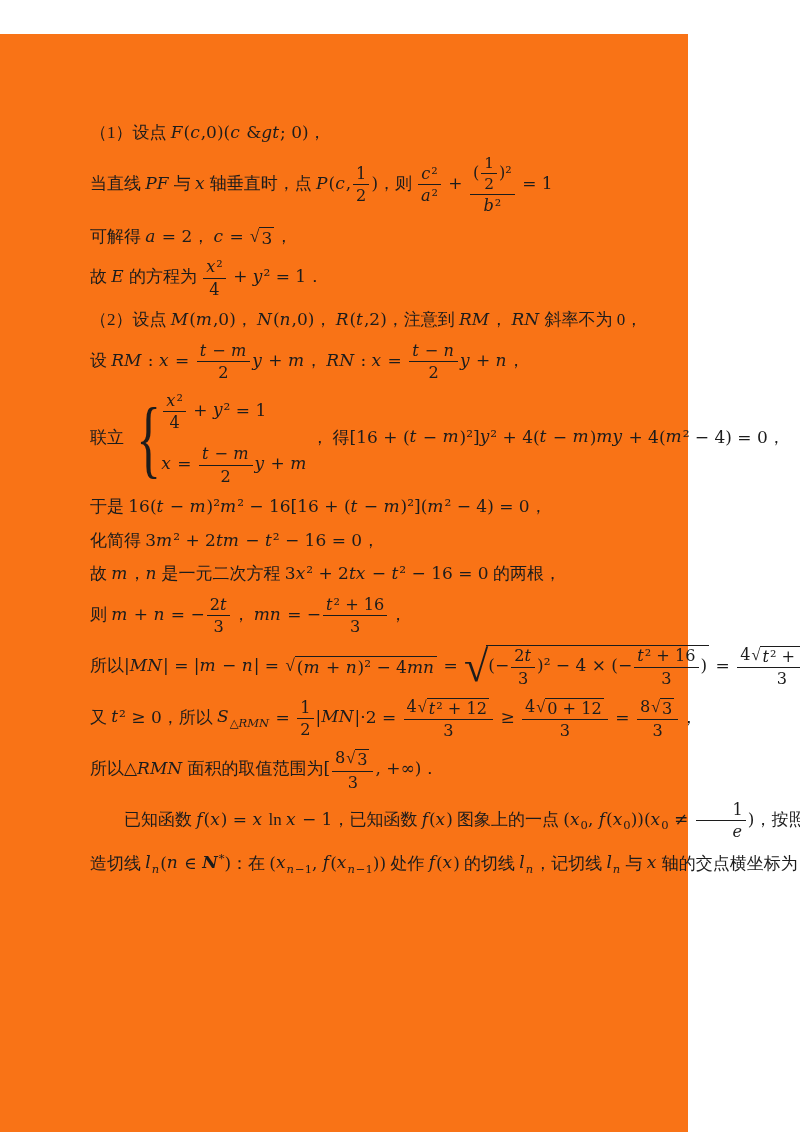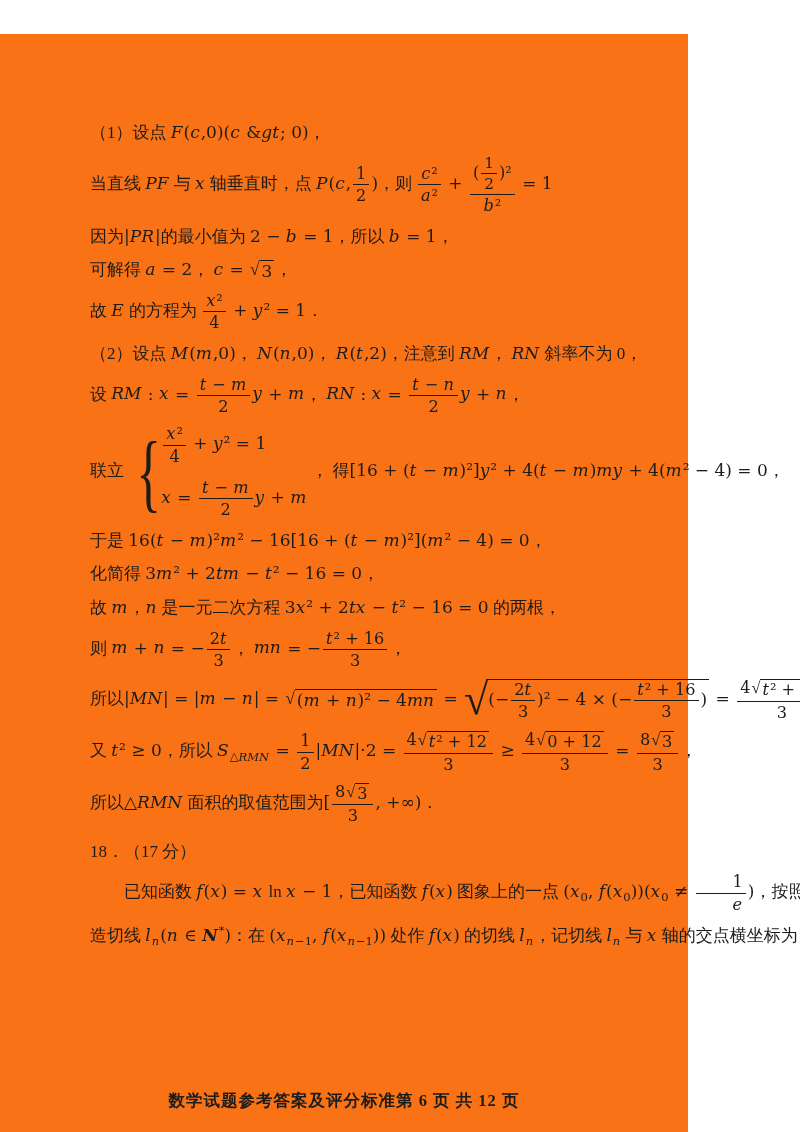--- a/index.html
+++ b/index.html
@@ -42,21 +42,20 @@
     font-family:"Liberation Serif","DejaVu Serif",serif;
   }
 </style>
 </head>
 <body>
 
 <div class="page">
   <div class="content" id="doc-lines">
       <div class="line" data-line-id="line-01"><span class="cn">（1）设点 </span><span class="math"><i>F</i>(<i>c</i>,0)(<i>c</i> &amp;<i>gt</i>; 0)</span><span class="cn">，</span></div>
       <div class="line" data-line-id="line-02"><span class="cn">当直线 </span><span class="math"><i>PF</i></span><span class="cn"> 与 </span><span class="math"><i>x</i></span><span class="cn"> 轴垂直时，点 </span><span class="math"><i>P</i>(<i>c</i>,</span><span class="frac"><span class="num"><span class="math">1</span></span><span class="den"><span class="math">2</span></span></span><span class="math">)</span><span class="cn">，则 </span><span class="frac"><span class="num"><span class="math"><i>c</i>²</span></span><span class="den"><span class="math"><i>a</i>²</span></span></span><span class="math"> + </span><span class="frac"><span class="num"><span class="math">(</span><span class="frac"><span class="num"><span class="math">1</span></span><span class="den"><span class="math">2</span></span></span><span class="math">)²</span></span><span class="den"><span class="math"><i>b</i>²</span></span></span><span class="math"> = 1</span></div>
-      <div class="line" data-line-id="line-03"><span class="cn">因为</span><span class="math">|<i>PR</i>|</span><span class="cn">的最小值为 </span><span class="math">2 − <i>b</i> = 1</span><span class="cn">，所以 </span><span class="math"><i>b</i> = 1</span><span class="cn">，</span></div>
       <div class="line" data-line-id="line-05"><span class="cn">可解得 </span><span class="math"><i>a</i> = 2</span><span class="cn">，  </span><span class="math"><i>c</i> = </span><span class="sqrt">
           <span class="rsign">√</span>
           <span class="rbody"><span class="math">3</span></span>
         </span><span class="cn">，</span></div>
       <div class="line" data-line-id="line-06"><span class="cn">故 </span><span class="math"><i>E</i></span><span class="cn"> 的方程为 </span><span class="frac"><span class="num"><span class="math"><i>x</i>²</span></span><span class="den"><span class="math">4</span></span></span><span class="math"> + <i>y</i>² = 1</span><span class="cn">．</span></div>
       <div class="line" data-line-id="line-07"><span class="cn">（2）设点 </span><span class="math"><i>M</i>(<i>m</i>,0)</span><span class="cn">， </span><span class="math"><i>N</i>(<i>n</i>,0)</span><span class="cn">， </span><span class="math"><i>R</i>(<i>t</i>,2)</span><span class="cn">，注意到 </span><span class="math"><i>RM</i></span><span class="cn">， </span><span class="math"><i>RN</i></span><span class="cn"> 斜率不为 0，</span></div>
       <div class="line" data-line-id="line-08"><span class="cn">设 </span><span class="math"><i>RM</i> : <i>x</i> = </span><span class="frac"><span class="num"><span class="math"><i>t</i> − <i>m</i></span></span><span class="den"><span class="math">2</span></span></span><span class="math"><i>y</i> + <i>m</i></span><span class="cn">， </span><span class="math"><i>RN</i> : <i>x</i> = </span><span class="frac"><span class="num"><span class="math"><i>t</i> − <i>n</i></span></span><span class="den"><span class="math">2</span></span></span><span class="math"><i>y</i> + <i>n</i></span><span class="cn">，</span></div>
       <div class="line" data-line-id="line-09"><span class="cn">联立</span><span class="cases">
           <span class="brace">{</span>
           <span class="crows">
@@ -85,18 +84,16 @@
               <span class="rsign">√</span>
               <span class="rbody"><span class="math">0 + 12</span></span>
             </span></span><span class="den"><span class="math">3</span></span></span><span class="math"> = </span><span class="frac"><span class="num"><span class="math">8</span><span class="sqrt">
               <span class="rsign">√</span>
               <span class="rbody"><span class="math">3</span></span>
             </span></span><span class="den"><span class="math">3</span></span></span><span class="cn">，</span></div>
       <div class="line" data-line-id="line-18"><span class="cn">所以</span><span class="math">△<i>RMN</i></span><span class="cn"> 面积的取值范围为</span><span class="math">[</span><span class="frac"><span class="num"><span class="math">8</span><span class="sqrt">
               <span class="rsign">√</span>
               <span class="rbody"><span class="math">3</span></span>
             </span></span><span class="den"><span class="math">3</span></span></span><span class="math">, +∞)</span><span class="cn">．</span></div>
-      <div class="line" data-line-id="line-19"><span class="cn">18．（17 分）</span></div>
       <div class="line" data-line-id="line-20"><span class="cn">已知函数 </span><span class="math"><i>f</i>(<i>x</i>) = <i>x</i> </span><span class="cn">ln </span><span class="math"><i>x</i> − 1</span><span class="cn">，已知函数 </span><span class="math"><i>f</i>(<i>x</i>)</span><span class="cn"> 图象上的一点 </span><span class="math">(<i>x</i></span><sub class="math">0</sub><span class="math">, <i>f</i>(<i>x</i></span><sub class="math">0</sub><span class="math">))(<i>x</i></span><sub class="math">0</sub><span class="math"> ≠ </span><span class="frac"><span class="num"><span class="math">1</span></span><span class="den"><span class="math"><i>e</i></span></span></span><span class="math">)</span><span class="cn">，按照如下的方式构</span></div>
       <div class="line" data-line-id="line-21"><span class="cn">造切线 </span><span class="math"><i>l</i></span><sub class="math"><i>n</i></sub><span class="math">(<i>n</i> ∈ </span><span class="math bold"><i>N</i></span><sup class="math">*</sup><span class="math">)</span><span class="cn">：在 </span><span class="math">(<i>x</i></span><sub class="math"><i>n</i>−1</sub><span class="math">, <i>f</i>(<i>x</i></span><sub class="math"><i>n</i>−1</sub><span class="math">))</span><span class="cn"> 处作 </span><span class="math"><i>f</i>(<i>x</i>)</span><span class="cn"> 的切线 </span><span class="math"><i>l</i></span><sub class="math"><i>n</i></sub><span class="cn">，记切线 </span><span class="math"><i>l</i></span><sub class="math"><i>n</i></sub><span class="cn"> 与 </span><span class="math"><i>x</i></span><span class="cn"> 轴的交点横坐标为 </span></div>
     </div>
-  <div class="footer">数学试题参考答案及评分标准第 6 页 共 12 页</div>
 </div>
 
 </body></html>

